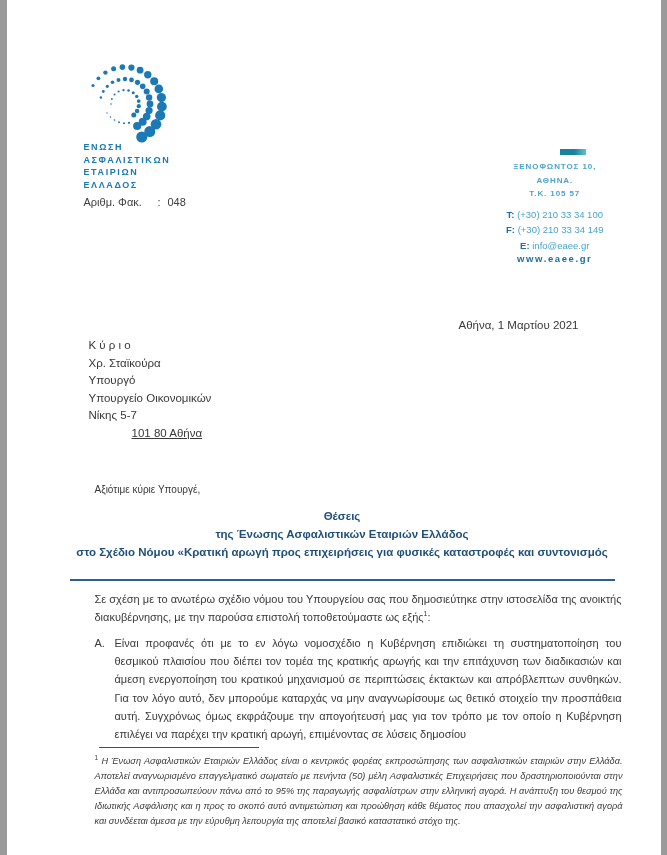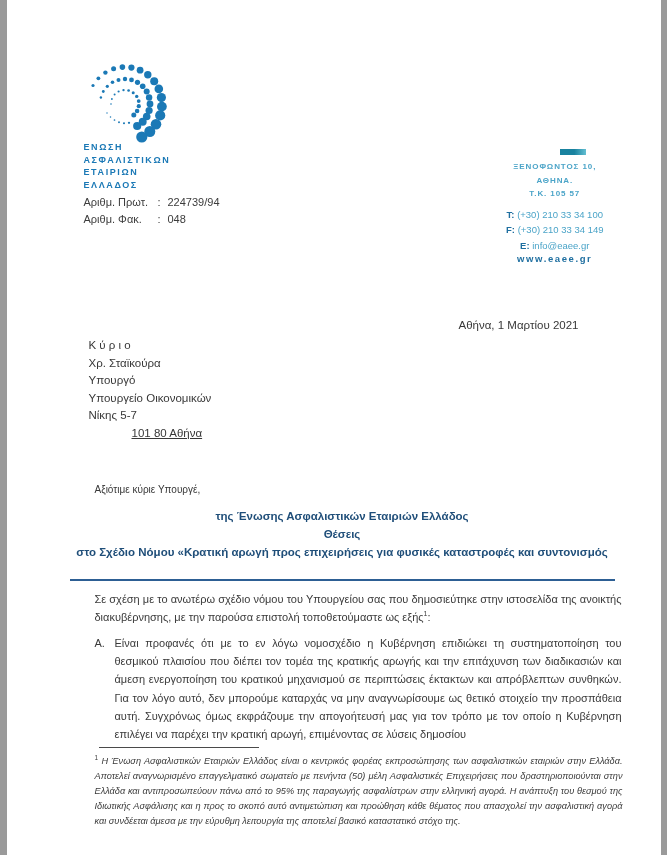--- a/index.html
+++ b/index.html
@@ -129,23 +129,20 @@
 
   <div class="org-name">
     <div>ΕΝΩΣΗ</div>
     <div>ΑΣΦΑΛΙΣΤΙΚΩΝ</div>
     <div>ΕΤΑΙΡΙΩΝ</div>
     <div>ΕΛΛΑΔΟΣ</div>
   </div>
 
   <div class="refs">
     <div>
-      <span class="ref-label">Αριθμ. Πρωτ.</span><span class="ref-sep">:</span><span>224739/94</span>
-    </div>
-    <div>
       <span class="ref-label">Αριθμ. Φακ.</span><span class="ref-sep">:</span><span>048</span>
     </div>
   </div>
 
   <div class="teal-bar"></div>
   <div class="contact">
     <div class="addr">
       <div>ΞΕΝΟΦΩΝΤΟΣ 10,</div>
       <div>ΑΘΗΝΑ.</div>
       <div>Τ.Κ. 105 57</div>
@@ -165,22 +162,22 @@
     <div>Χρ. Σταϊκούρα</div>
     <div>Υπουργό</div>
     <div>Υπουργείο Οικονομικών</div>
     <div>Νίκης 5-7</div>
     <div class="u">101 80 Αθήνα</div>
   </div>
 
   <div class="salutation">Αξιότιμε κύριε Υπουργέ,</div>
 
   <div class="subject">
+    <div>Θέσεις</div>
     <div>της Ένωσης Ασφαλιστικών Εταιριών Ελλάδος</div>
-    <div>Θέσεις</div>
     <div>στο Σχέδιο Νόμου «Κρατική αρωγή προς επιχειρήσεις για φυσικές καταστροφές και συντονισμός</div>
   </div>
   <div class="title-rule"></div>
 
   <div class="body-text para-intro">
     <span>Σε σχέση με το ανωτέρω σχέδιο νόμου του Υπουργείου σας που δημοσιεύτηκε στην ιστοσελίδα της ανοικτής διακυβέρνησης, με την παρούσα επιστολή τοποθετούμαστε ως εξής</span><sup>1</sup><span>:</span>
   </div>
 
   <div class="body-text para-a">
     <div class="marker">Α.</div>

